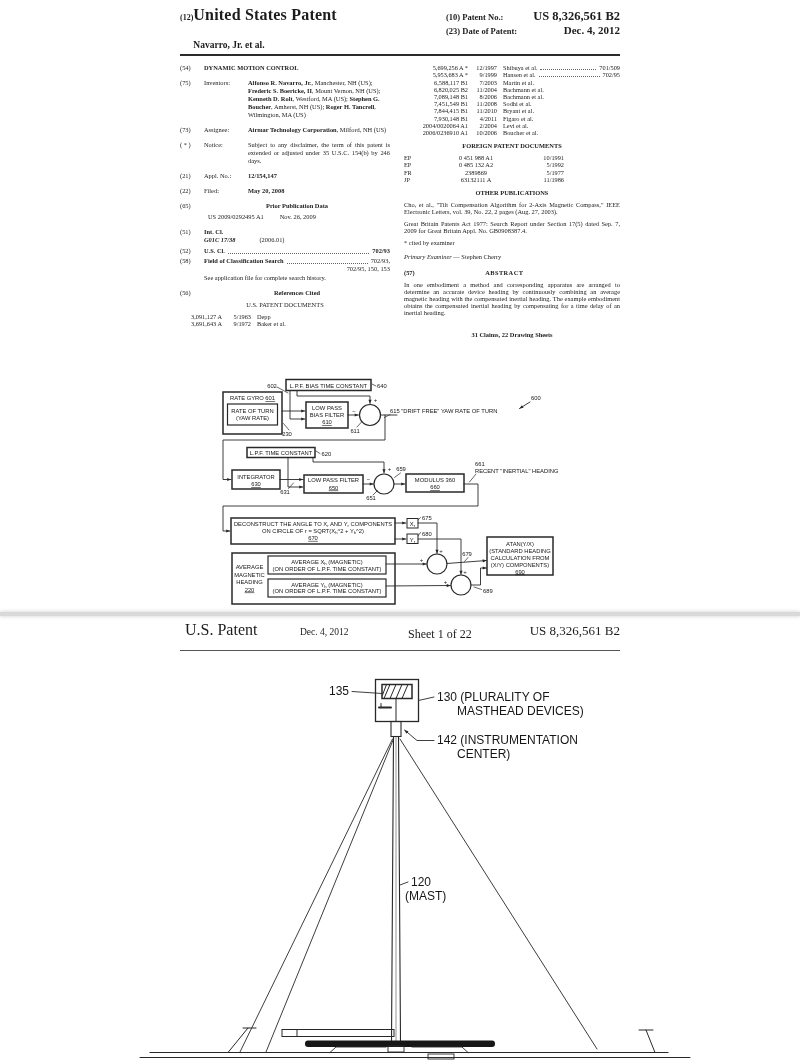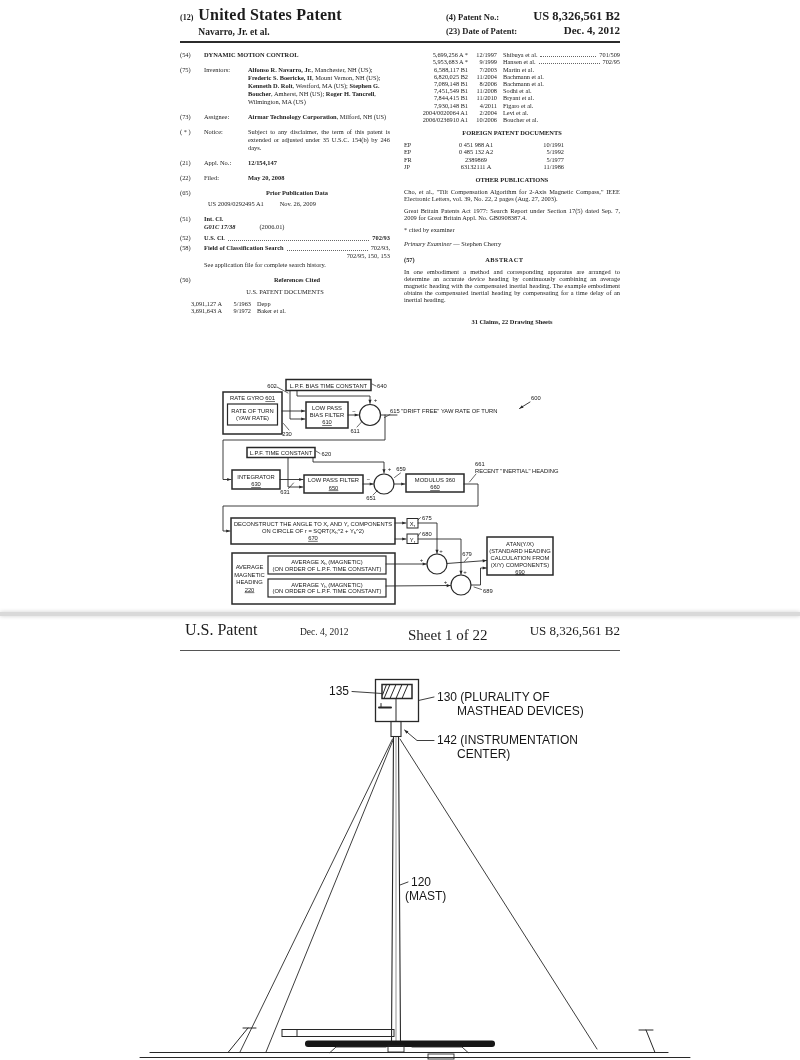--- a/index.html
+++ b/index.html
@@ -4,24 +4,24 @@
 <style>
   html,body{margin:0;padding:0}
   body{width:800px;height:1060px;background:#fff;position:relative;overflow:hidden;
        font-family:"Liberation Serif",serif;color:#1c1c1c}
   .page{position:absolute;inset:0}
   .b{font-weight:bold}.i{font-style:italic}.bi{font-weight:bold;font-style:italic}
   .center{text-align:center}.just{text-align:justify}
   
   .front{position:absolute;left:180px;top:6px;width:440px}
   .fp-head{display:flex;justify-content:space-between}
-  .fh-l{display:flex;gap:5px}
+  .fh-l{display:flex;}
   .knum{font-size:8px;font-weight:bold;margin-top:7px}
   .ftitle{font-size:16px;font-weight:bold;letter-spacing:.2px;line-height:18px}
-  .fauthors{font-size:9.5px;font-weight:bold;margin-top:3px}
+  .fauthors{font-size:9.5px;font-weight:bold;margin-top:16px}
   .fh-r{width:174px;padding-top:3px}
   .fh-row{display:flex;justify-content:space-between;align-items:baseline}
   .fh-lbl{font-size:8.5px;font-weight:bold}
   .fh-no{font-size:12.5px;font-weight:bold}
   .fh-date{font-size:11px;font-weight:bold}
   .rule{height:2.2px;background:#2b2b2b;margin-top:4px}
   .cols{display:flex;gap:14px;margin-top:8px;font-size:6.4px;line-height:8px}
   .colL{width:210px}.colR{width:216px}
   .fld{display:flex;margin-bottom:7px}
   .fnum{width:24px;flex:none}
@@ -47,21 +47,21 @@
   .exam{margin-bottom:8px}
   .abshead{display:flex;font-weight:bold;margin-bottom:4px}
   .absword{flex:1;text-align:center;margin-right:26px;letter-spacing:.4px}
   p.abs{margin:0;line-height:7px}
   .claims{font-weight:bold;text-align:center;margin-top:15px}
   
   .pagebreak{position:absolute;left:0;top:612px;width:800px;height:4px;background:#d9d9d9;box-shadow:0 0 4px #cfcfcf}
   .sh{position:absolute;font-weight:normal;white-space:nowrap}
   .sh-title{left:185px;top:621px;font-size:16px}
   .sh-date{left:300px;top:627px;font-size:9.5px}
-  .sh-sheet{left:408px;top:627px;font-size:15px}
+  .sh-sheet{left:408px;top:627px;font-size:12px}
   .sh-no{left:470px;top:623px;width:150px;text-align:right;font-size:13px}
   .sh-rule{position:absolute;left:180px;top:650px;width:440px;height:1px;background:#555}
   
   svg.fig{position:absolute;overflow:visible}
   svg.fig text{font-family:"Liberation Sans","DejaVu Sans",sans-serif}
 </style>
 </head>
 <body>
 
 <div class="page">
@@ -70,21 +70,21 @@
     <div class="fp-head">
       <div class="fh-l">
         <span class="knum">(12)</span>
         <div>
           <div class="ftitle">United States Patent</div>
           <div class="fauthors">Navarro, Jr. et al.</div>
         </div>
       </div>
       <div class="fh-r">
         <div class="fh-row">
-          <span class="fh-lbl">(4) Patent No.:</span>
+          <span class="fh-lbl">(10) Patent No.:</span>
           <span class="fh-no">US 8,326,561 B2</span>
         </div>
         <div class="fh-row">
           <span class="fh-lbl">(23) Date of Patent:</span>
           <span class="fh-date">Dec. 4, 2012</span>
         </div>
       </div>
     </div>
     <div class="rule"></div>
 

